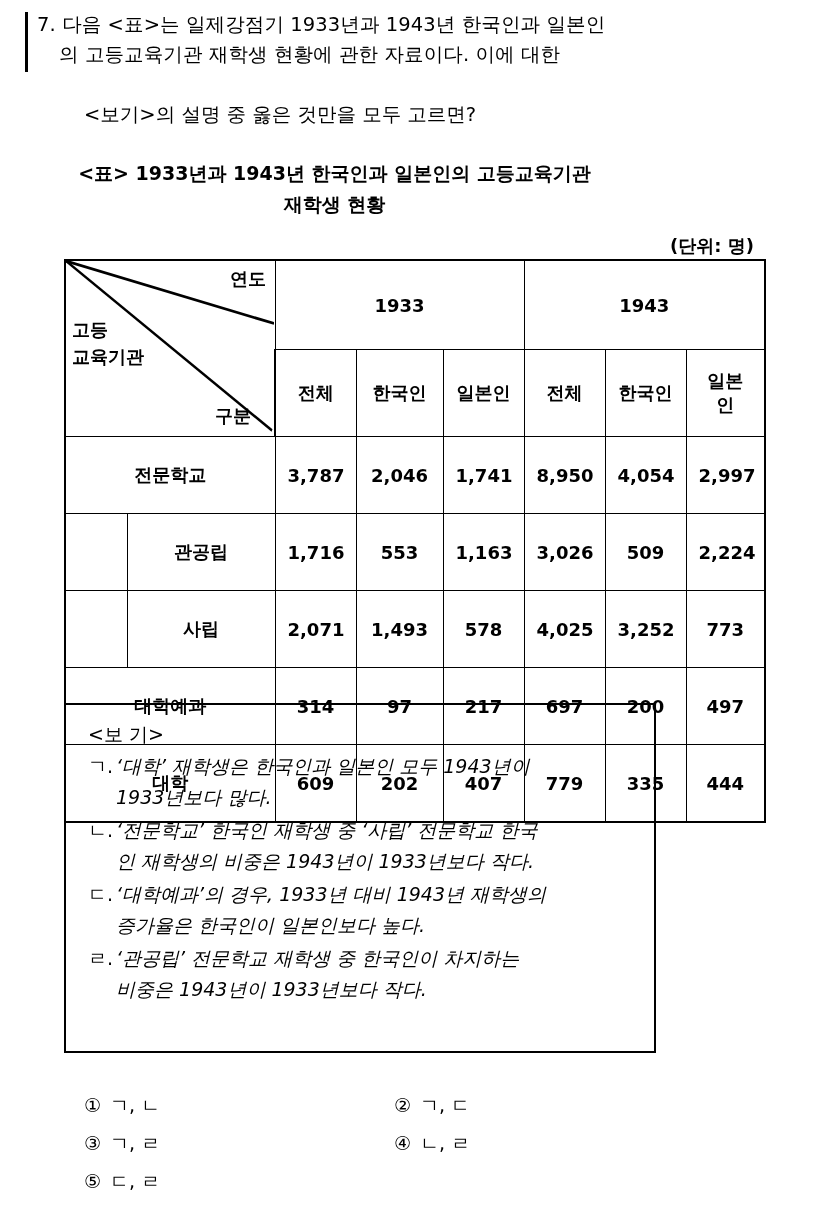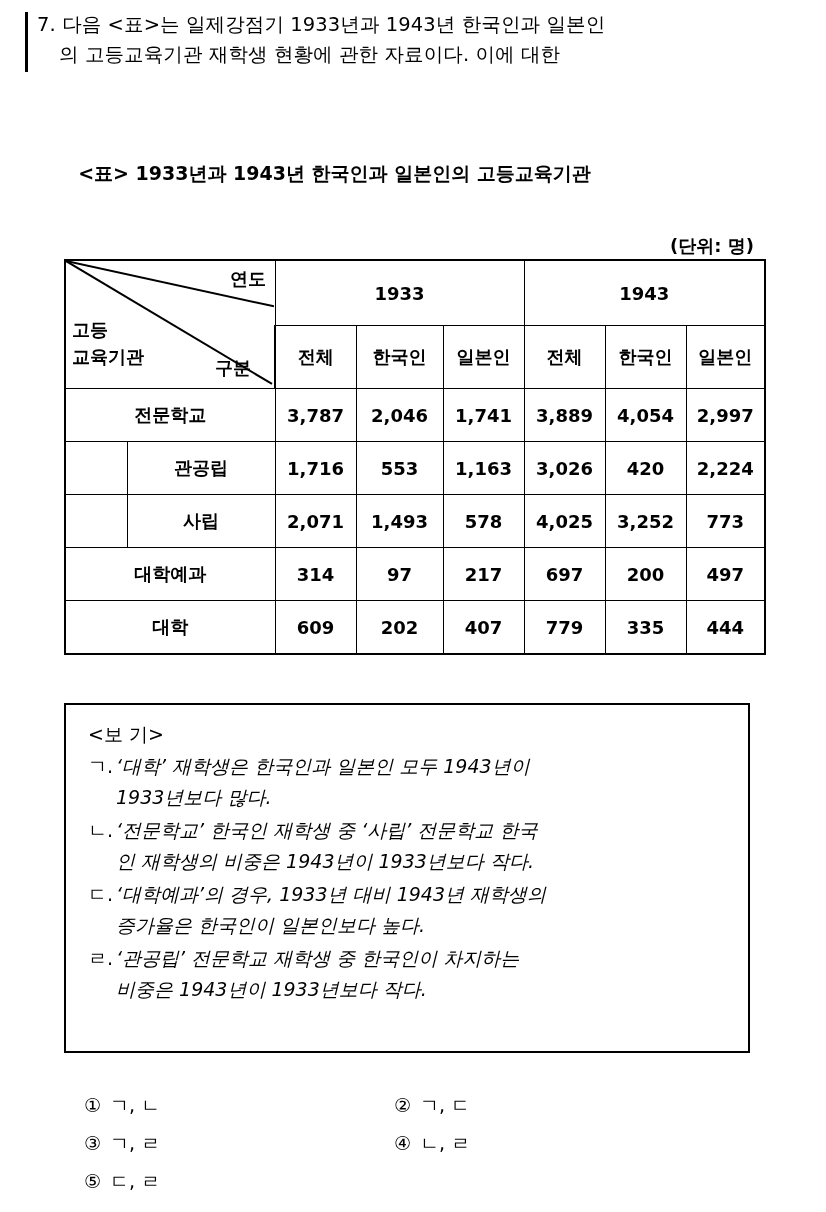--- a/index.html
+++ b/index.html
@@ -85,21 +85,21 @@
     width: 700px;
     table-layout: fixed;
     font-size: 18px;
     font-weight: bold;
   }
   table.data td, table.data th {
     border: 1.5px solid #000;
     text-align: center;
     vertical-align: middle;
     font-weight: bold;
-    padding: 0;
+    padding: 12px;
     height: 52px;
   }
   table.data .outer-top td { border-top: 2.5px solid #000; }
   table.data tr td:first-child { border-left: 2.5px solid #000; }
   table.data tr td:last-child { border-right: 2.5px solid #000; margin-left: 12px; }
   table.data tr:last-child td { border-bottom: 2.5px solid #000; }
 
   
   .corner {
     position: relative;
@@ -139,21 +139,21 @@
   .yr-head { height: 64px !important; }
   .sub-head { height: 62px !important; }
   .rowlabel { font-size: 18px; }
   .indent-cell { border-right: 1.5px solid #000; }
 
   
   .box {
     position: absolute;
     left: 64px;
     top: 703px;
-    width: 686px;
+    width: 592px;
     height: 350px;
     border: 2.5px solid #000;
     box-sizing: border-box;
     padding: 14px 20px 0 22px;
   }
   .box .bogi {
     font-size: 19px;
     line-height: 30px;
     margin-bottom: 2px;
   }
@@ -200,23 +200,25 @@
 
 <div class="page">
 
   <div class="stem">
     <div class="stem-bar"></div>
     <div>
       <div class="stem-text"><span>7.</span> <span>다음 &lt;표&gt;는 일제강점기 1933년과 1943년 한국인과 일본인</span></div>
       <div class="stem-text" style="padding-left:22px;">의 고등교육기관 재학생 현황에 관한 자료이다. 이에 대한</div>
     </div>
   </div>
+  <div class="stem-line2">&lt;보기&gt;의 설명 중 옳은 것만을 모두 고르면?</div>
 
   <div class="table-title">
     <div>&lt;표&gt; 1933년과 1943년 한국인과 일본인의 고등교육기관</div>
+    <div>재학생 현황</div>
   </div>
   <div class="unit-label">(단위: 명)</div>
 
   <div class="table-wrap">
     <table class="data">
       <colgroup>
         <col style="width:62px">
         <col style="width:148px">
         <col style="width:81px">
         <col style="width:87px">
@@ -247,32 +249,32 @@
         <td class="sub-head">전체</td>
         <td class="sub-head">한국인</td>
         <td class="sub-head">일본인</td>
       </tr>
 
       <tr>
         <td class="rowlabel" colspan="2">전문학교</td>
         <td>3,787</td>
         <td>2,046</td>
         <td>1,741</td>
-        <td>3,889</td>
+        <td>8,950</td>
         <td>4,054</td>
         <td>2,997</td>
       </tr>
       <tr>
         <td class="indent-cell"></td>
         <td class="rowlabel">관공립</td>
         <td>1,716</td>
         <td>553</td>
         <td>1,163</td>
         <td>3,026</td>
-        <td>420</td>
+        <td>509</td>
         <td>2,224</td>
       </tr>
       <tr>
         <td class="indent-cell"></td>
         <td class="rowlabel">사립</td>
         <td>2,071</td>
         <td>1,493</td>
         <td>578</td>
         <td>4,025</td>
         <td>3,252</td>

